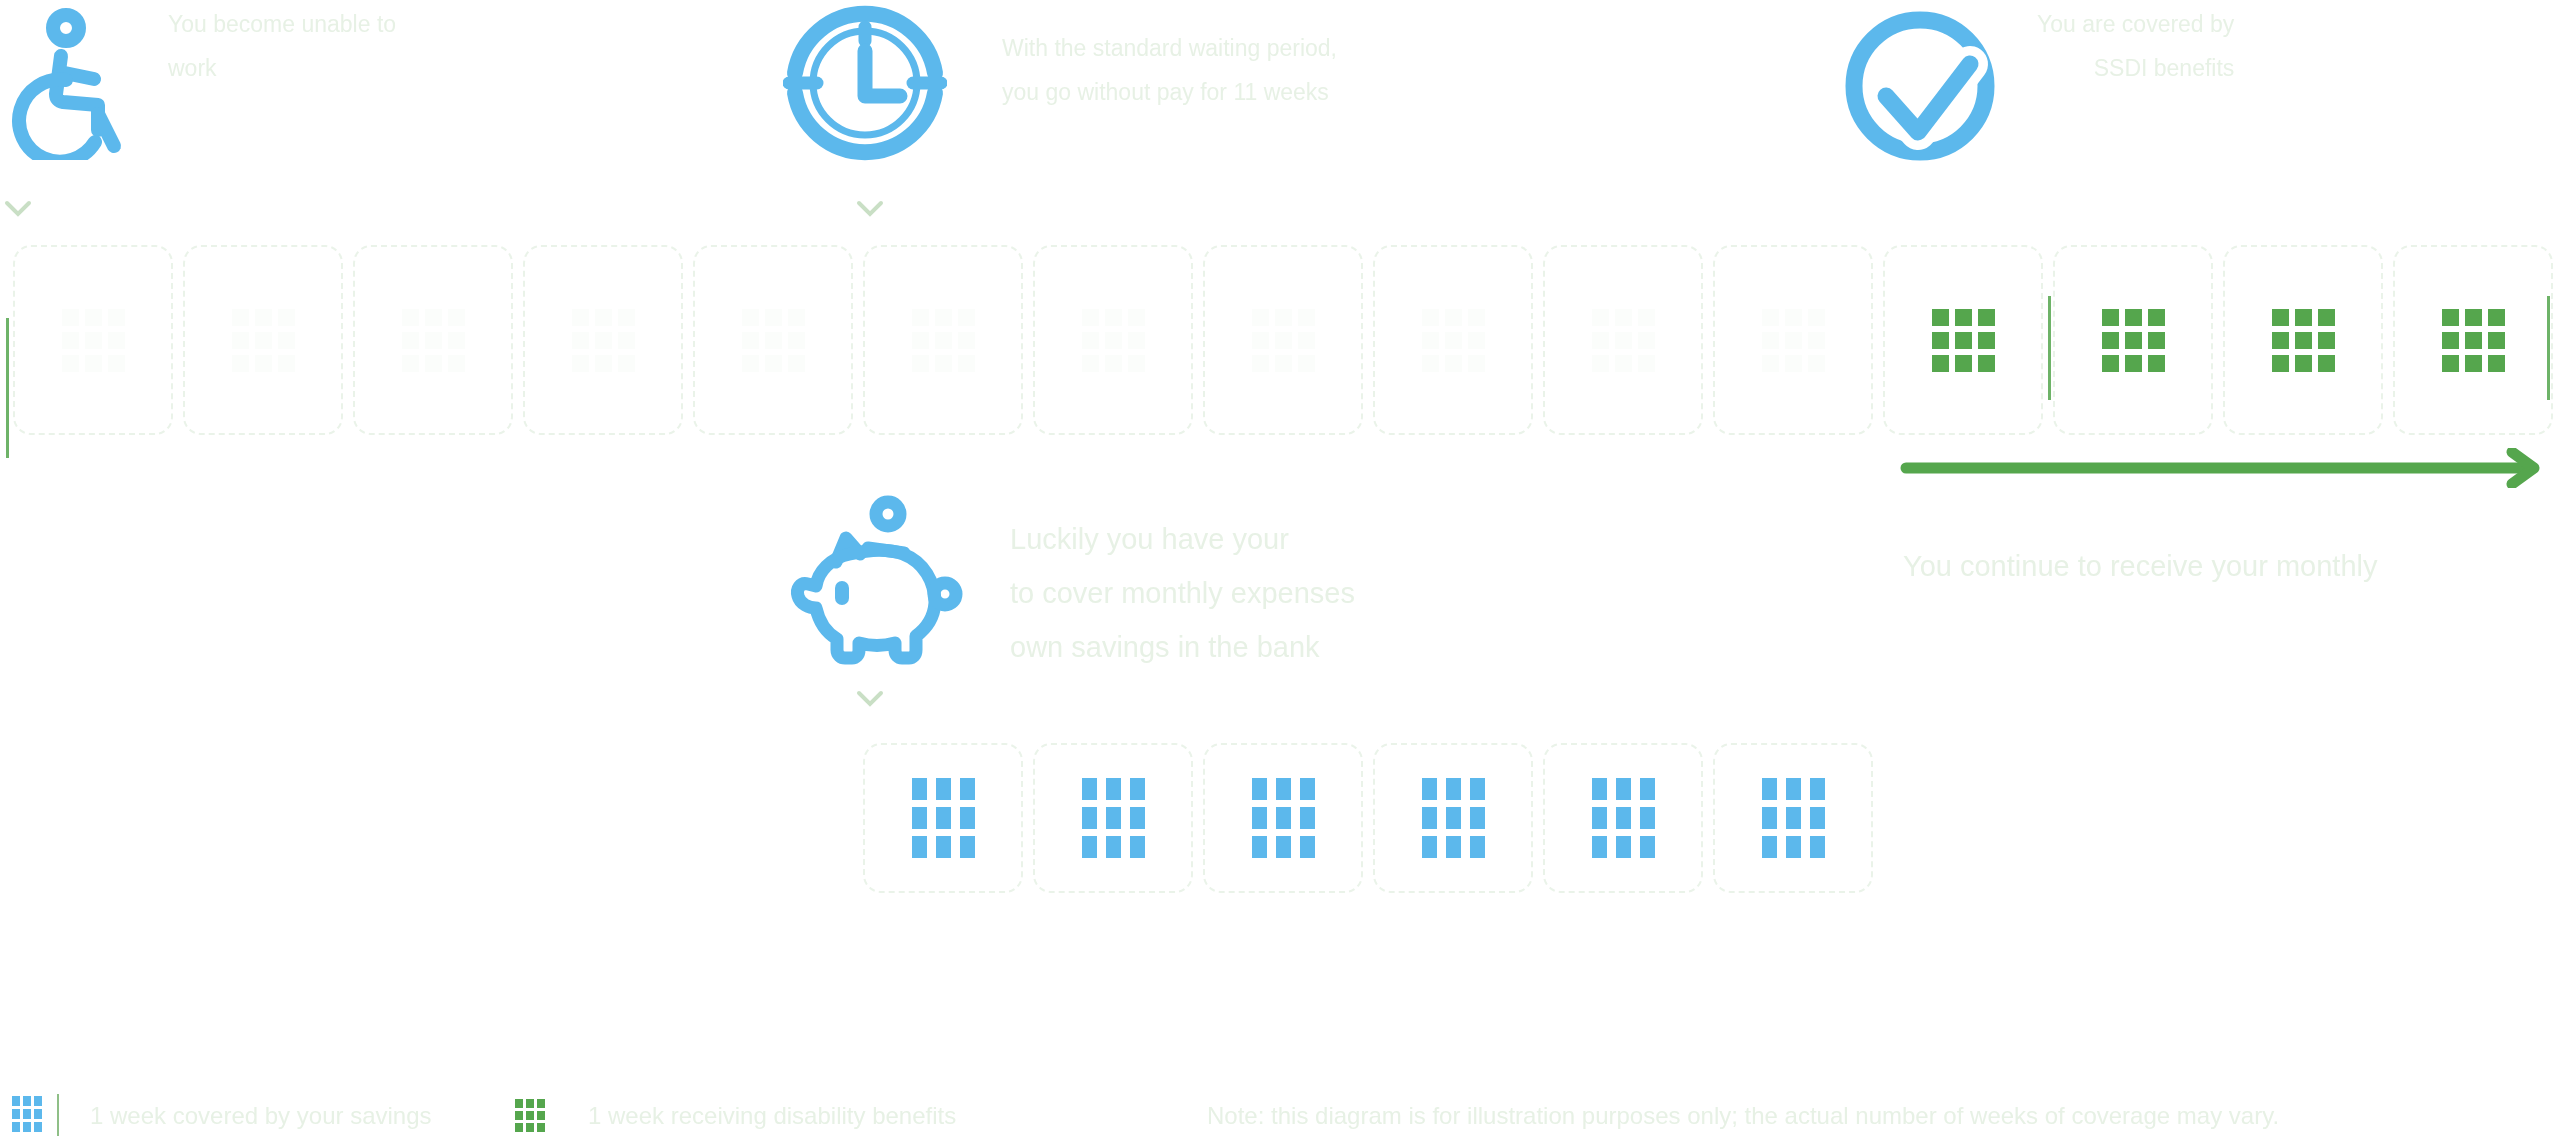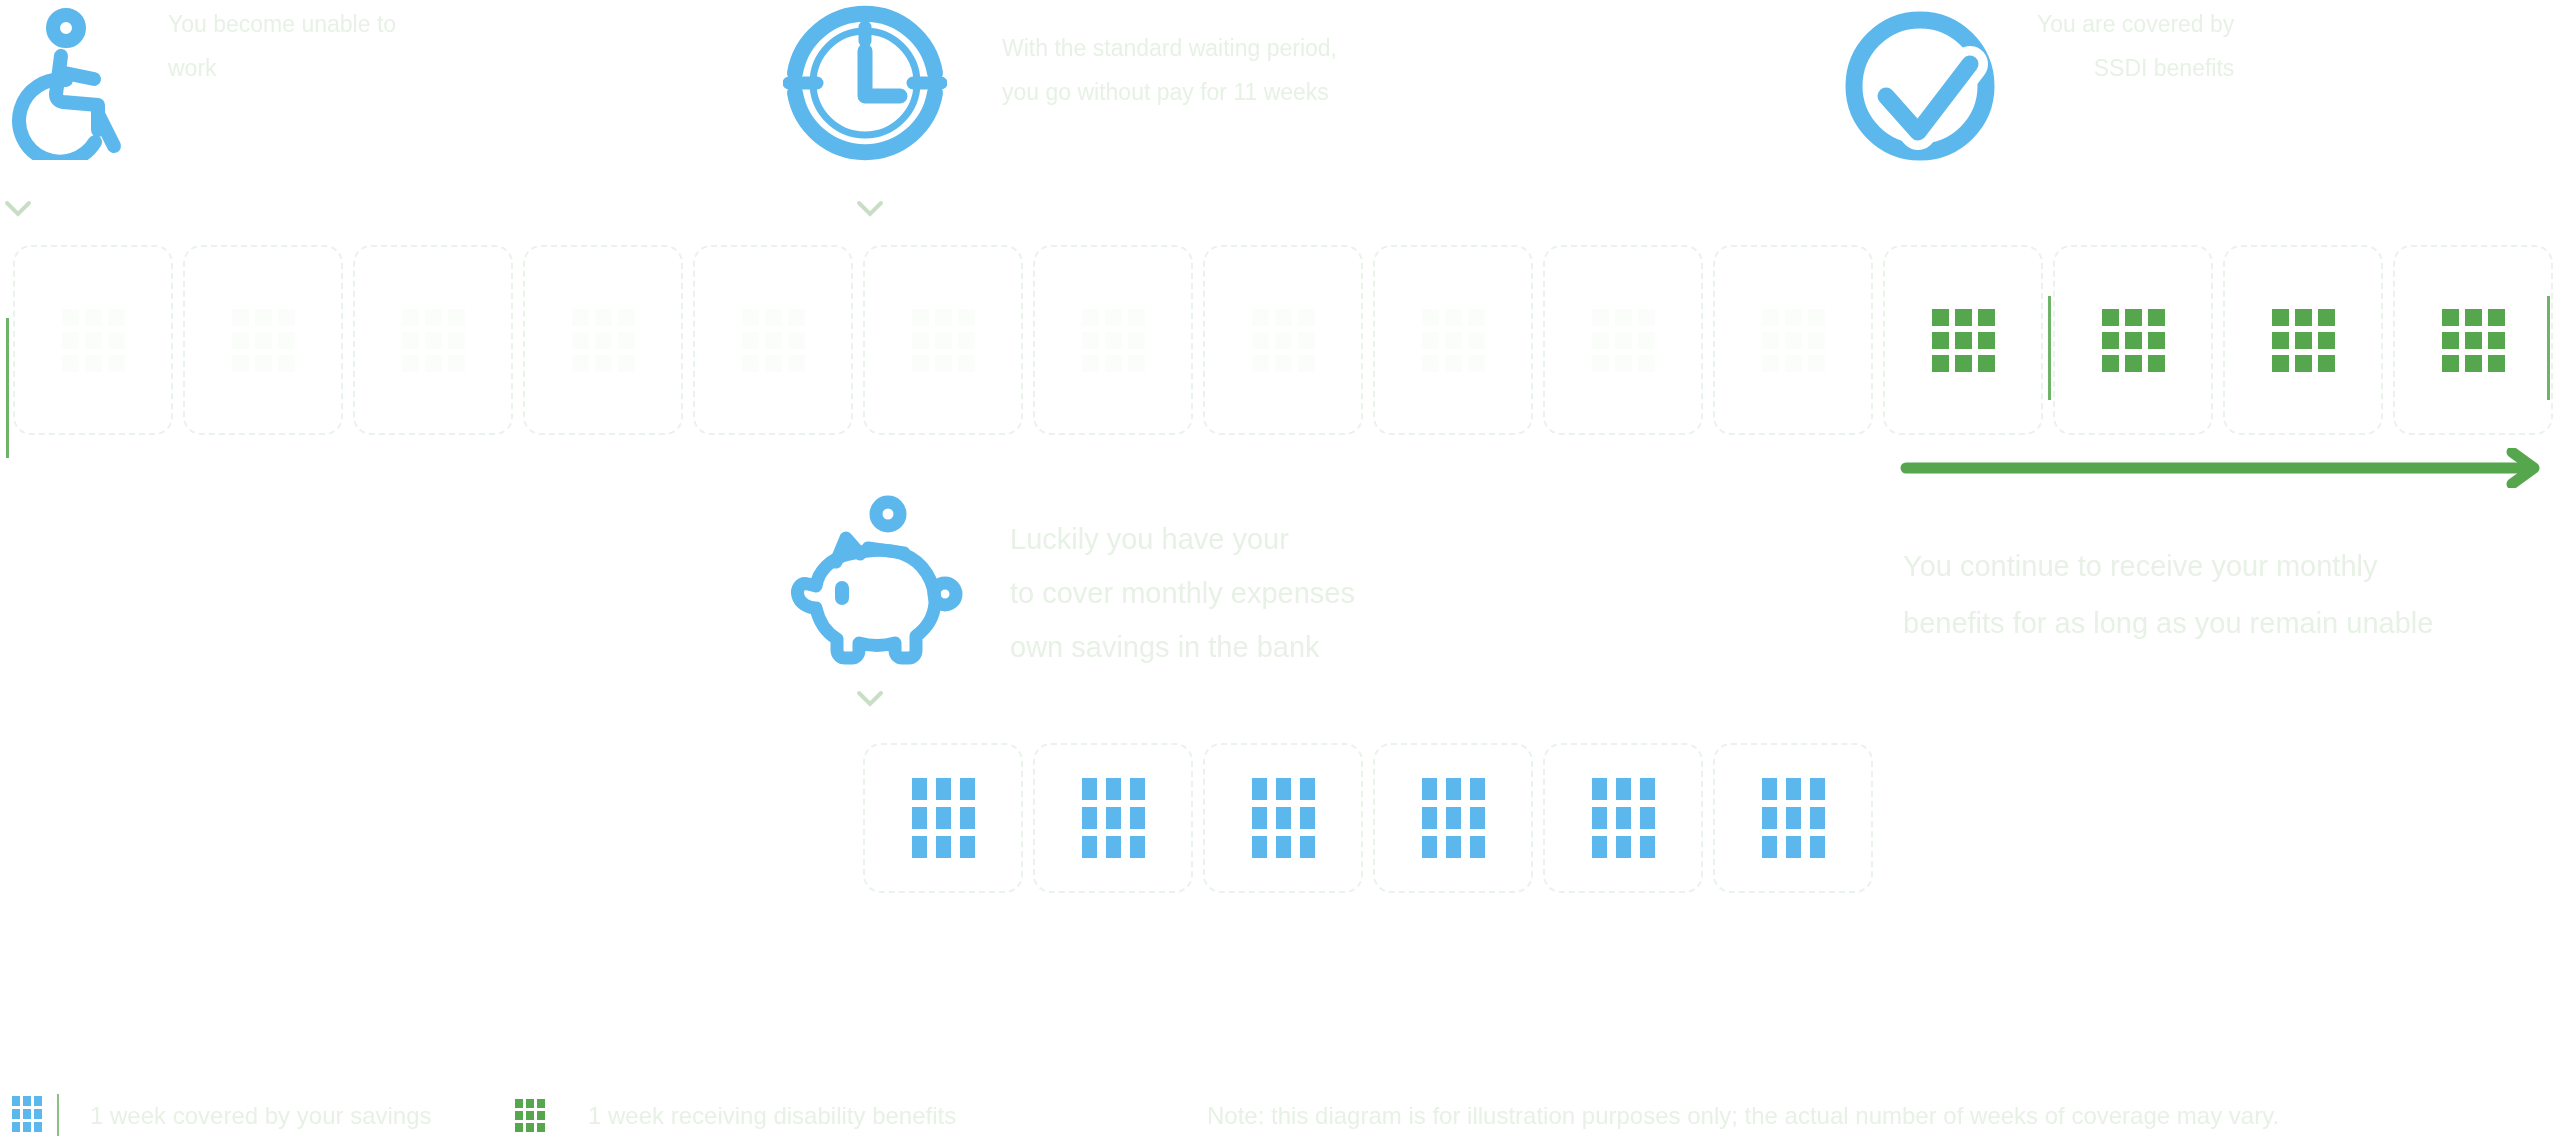--- a/index.html
+++ b/index.html
@@ -314,21 +314,20 @@
 
 <div class="abs" style="left:1900px;top:448px;">
   <svg width="660" height="40" viewBox="0 0 660 40" fill="none" stroke="var(--green)" stroke-width="11" stroke-linecap="round" stroke-linejoin="round">
     <path d="M6 20 L632 20"></path>
     <path d="M612 4 L634 20 L612 36"></path>
   </svg>
 </div>
 
 <div class="abs para-text" style="left:1903px;top:538px;">
     <div>You continue to receive your monthly</div>
-    <div>benefits for as long as you remain unable</div>
   </div>
 
 <div class="abs" style="left:788px;top:492px;">
   <svg width="182" height="174" viewBox="0 0 182 174" fill="none" stroke="var(--blue)" stroke-width="13" stroke-linecap="round" stroke-linejoin="round">
     <circle cx="100" cy="22" r="12"></circle>
     <path d="M80 56 L116 61"></path>
     <path d="M72 62 L58 46 L48 70"></path>
     <path d="M62 62 C 42 66 30 80 28 94 L20 92 C 12 90 8 97 10 104 C 12 112 21 116 28 116 C 31 130 39 141 49 147 L49 158 C 49 163 53 166 57 166 L64 166 C 68 166 71 163 71 158 L71 151 C 82 154 96 154 107 151 L107 158 C 107 163 110 166 114 166 L121 166 C 125 166 128 163 128 158 L128 144 C 139 136 146 124 147 111 C 147 90 136 70 115 62 C 99 56 80 58 62 62 Z"></path>
     <circle cx="157" cy="102" r="11"></circle>
     <path d="M54 96 L54 106" stroke-width="14"></path>

